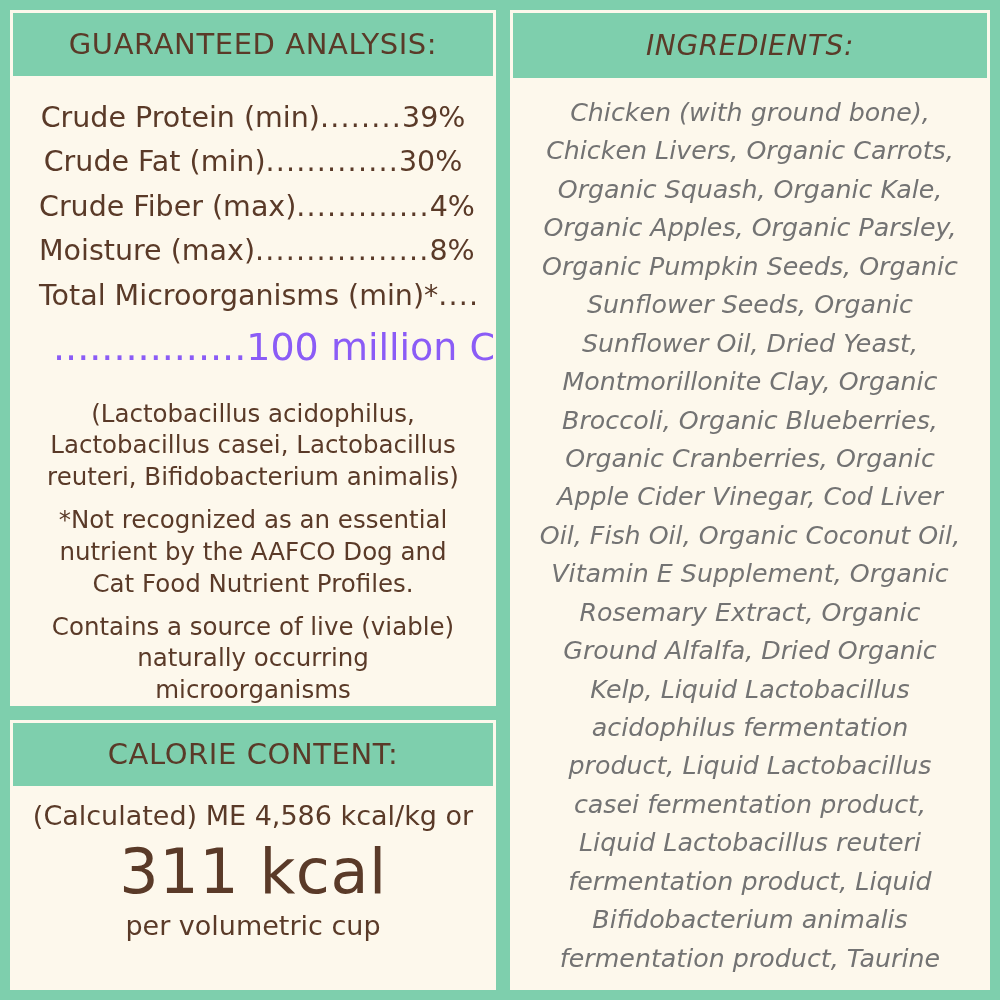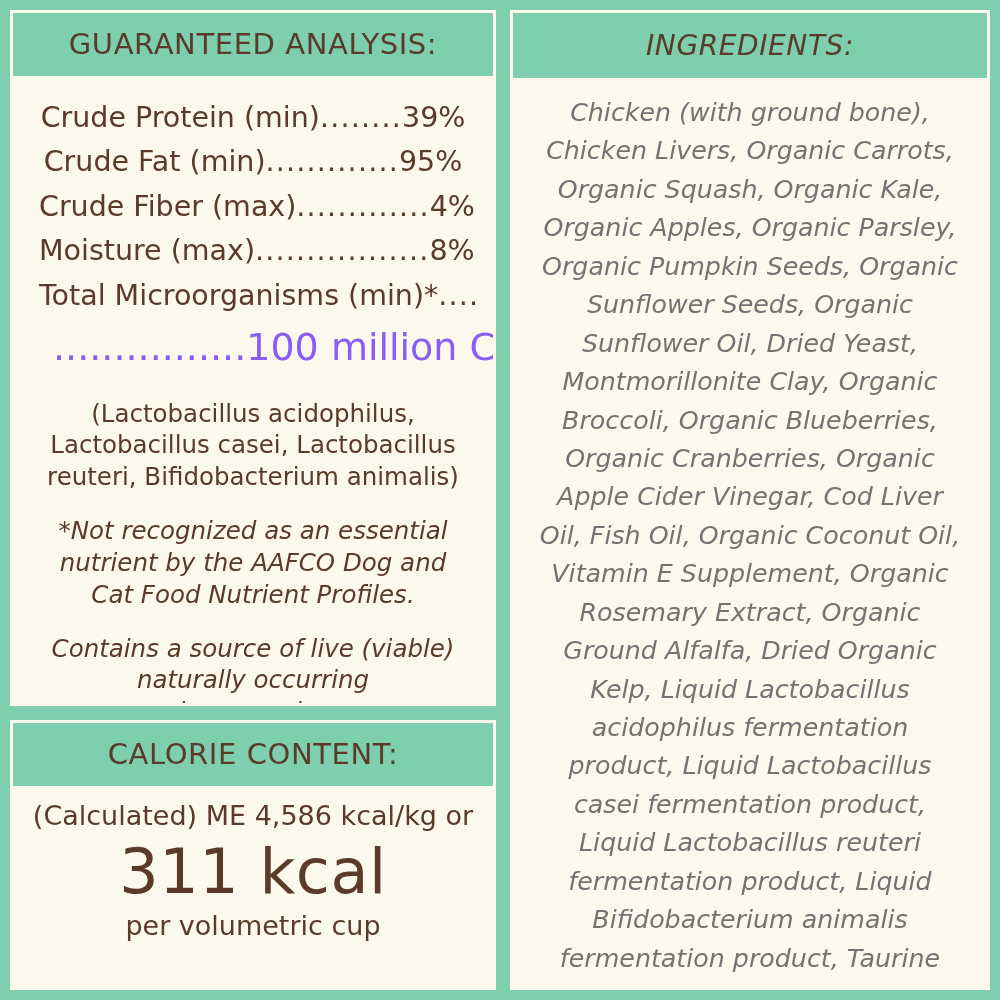--- a/index.html
+++ b/index.html
@@ -91,22 +91,21 @@
     padding-left: 14px;
     white-space: nowrap;
   }
   .note {
     font-size: 24.5px;
     line-height: 1.3;
     color: #5a3a28;
     margin-top: 20px;
   }
   .note-tight {
-    margin-top: 22px;
-    font-style: italic;
+    margin-top: 11px;
   }
   .calorie-body {
     padding: 14px 10px 10px 10px;
     text-align: center;
     color: #5a3a28;
   }
   .cal-line1 {
     font-size: 27px;
     line-height: 1.2;
   }
@@ -137,21 +136,21 @@
   <div class="col col-left">
 
     <div class="panel panel-left-top">
       <div class="band">GUARANTEED ANALYSIS:</div>
       <div class="body-area">
 
         <div class="ga-line">
           <span>Crude Protein (min)</span><span class="dots">........</span><span>39%</span>
         </div>
         <div class="ga-line">
-          <span>Crude Fat (min)</span><span class="dots">.............</span><span>95%</span>
+          <span>Crude Fat (min)</span><span class="dots">.............</span><span>30%</span>
         </div>
         <div class="ga-line">
           <span>Crude Fiber (max)</span><span class="dots">.............</span><span>4%</span>
         </div>
         <div class="ga-line">
           <span>Moisture (max)</span><span class="dots">.................</span><span>8%</span>
         </div>
         <div class="ga-line">
           <span>Total Microorganisms (min)*</span><span class="dots">....</span><span></span>
         </div>

